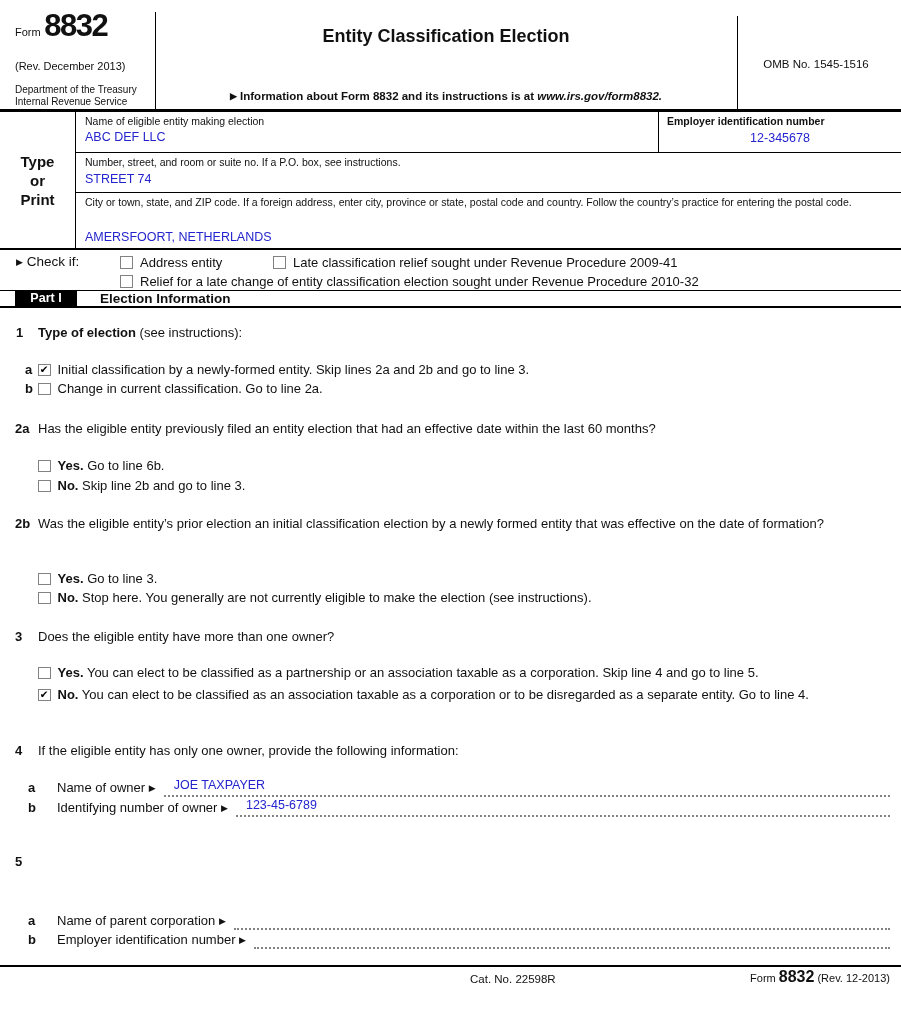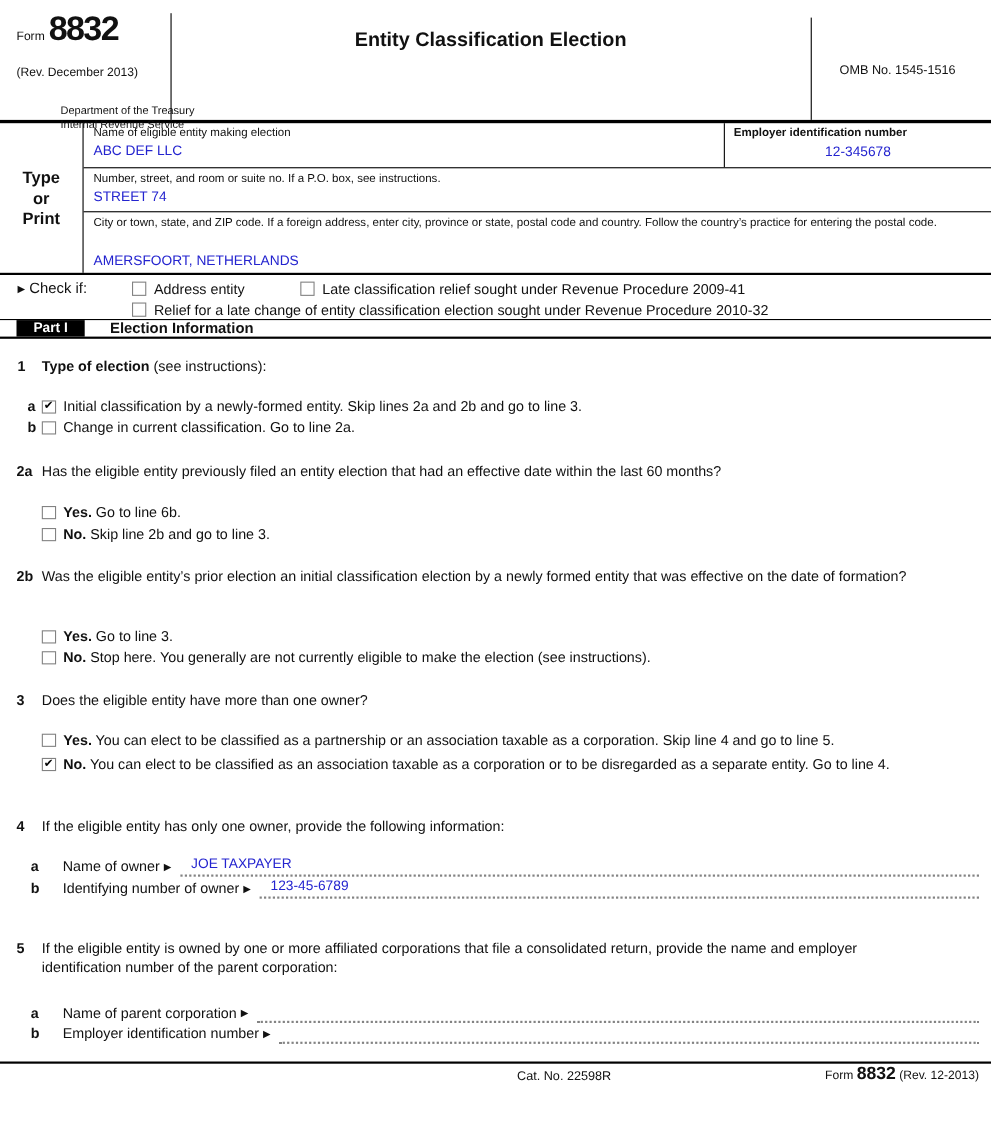--- a/index.html
+++ b/index.html
@@ -7,21 +7,21 @@
     position:relative; width:901px; height:1024px; background:#fff;
     font-family:"Liberation Sans", sans-serif; color:#111;
     font-size:13px; overflow:hidden;
   }
   
   .hdr { position:absolute; left:0; top:0; width:901px; height:112px; border-bottom:3px solid #000; box-sizing:border-box; }
   .form-id { position:absolute; left:15px; top:8px; white-space:nowrap; }
   .form-word { font-size:11px; }
   .form-num-big { font-size:31px; font-weight:bold; letter-spacing:-1.5px; }
   .rev { position:absolute; left:15px; top:60px; font-size:11px; }
-  .agency { position:absolute; left:15px; top:96px; font-size:10px; line-height:12px;margin-left:40px; }
+  .agency { position:absolute; left:15px; top:84px; font-size:10px; line-height:12px; }
   .vline1 { position:absolute; left:155px; top:12px; height:97px; border-left:1.5px solid #000; }
   .vline2 { position:absolute; left:737px; top:16px; height:93px; border-left:1.5px solid #000; }
   .title { position:absolute; left:160px; top:26px; width:572px; text-align:center; font-size:18px; font-weight:bold; }
   .info-line { position:absolute; left:160px; top:90px; width:572px; text-align:center; font-size:11.5px; font-weight:bold; }
   .info-line .url { font-style:italic; }
   .omb { position:absolute; left:737px; top:58px; width:158px; text-align:center; font-size:11.5px; }
   .arr { font-size:9px; vertical-align:1px; }
   
   .entity { position:absolute; left:0; top:112px; width:901px; height:138px; border-bottom:2.5px solid #000; box-sizing:border-box; }
   .side-label { position:absolute; left:0; top:0; width:75px; height:100%; display:flex; flex-direction:column; justify-content:center; align-items:center; font-weight:bold; font-size:15px; line-height:19px; }
@@ -75,20 +75,23 @@
       <span class="form-num-big">8832</span>
     </div>
     <div class="rev">(Rev. December 2013)</div>
     <div class="agency">
       <div>Department of the Treasury</div>
       <div>Internal Revenue Service</div>
     </div>
     <div class="vline1"></div>
     <div class="vline2"></div>
     <div class="title">Entity Classification Election</div>
+    <div class="info-line">
+      <span class="arr">▶</span><span> Information about Form 8832 and its instructions is at </span><span class="url">www.irs.gov/form8832.</span>
+    </div>
     <div class="omb">OMB No. 1545-1516</div>
   </div>
 
   <div class="entity">
     <div class="side-label">
       <div>Type</div>
       <div>or</div>
       <div>Print</div>
     </div>
     <div class="fields">
@@ -182,21 +185,20 @@
   </div>
   <div class="fillrow" style="top:799px;">
     <span class="fl-letter">b</span>
     <span class="fl-label"><span>Identifying number of owner </span><span class="arr">▶</span></span>
     <span class="fl-line">
         <span class="fl-value">123-45-6789</span>
       </span>
   </div>
 
   <span class="lnum" style="left:15px; top:853px;">5</span>
-  <span class="ltext" style="top:853px; width:775px;">If the eligible entity is owned by one or more affiliated corporations that file a consolidated return, provide the name and employer identification number of the parent corporation:</span>
   <div class="fillrow" style="top:912px;">
     <span class="fl-letter">a</span>
     <span class="fl-label"><span>Name of parent corporation </span><span class="arr">▶</span></span>
     <span class="fl-line">
         <span class="fl-value"></span>
       </span>
   </div>
   <div class="fillrow" style="top:931px;">
     <span class="fl-letter">b</span>
     <span class="fl-label"><span>Employer identification number </span><span class="arr">▶</span></span>

